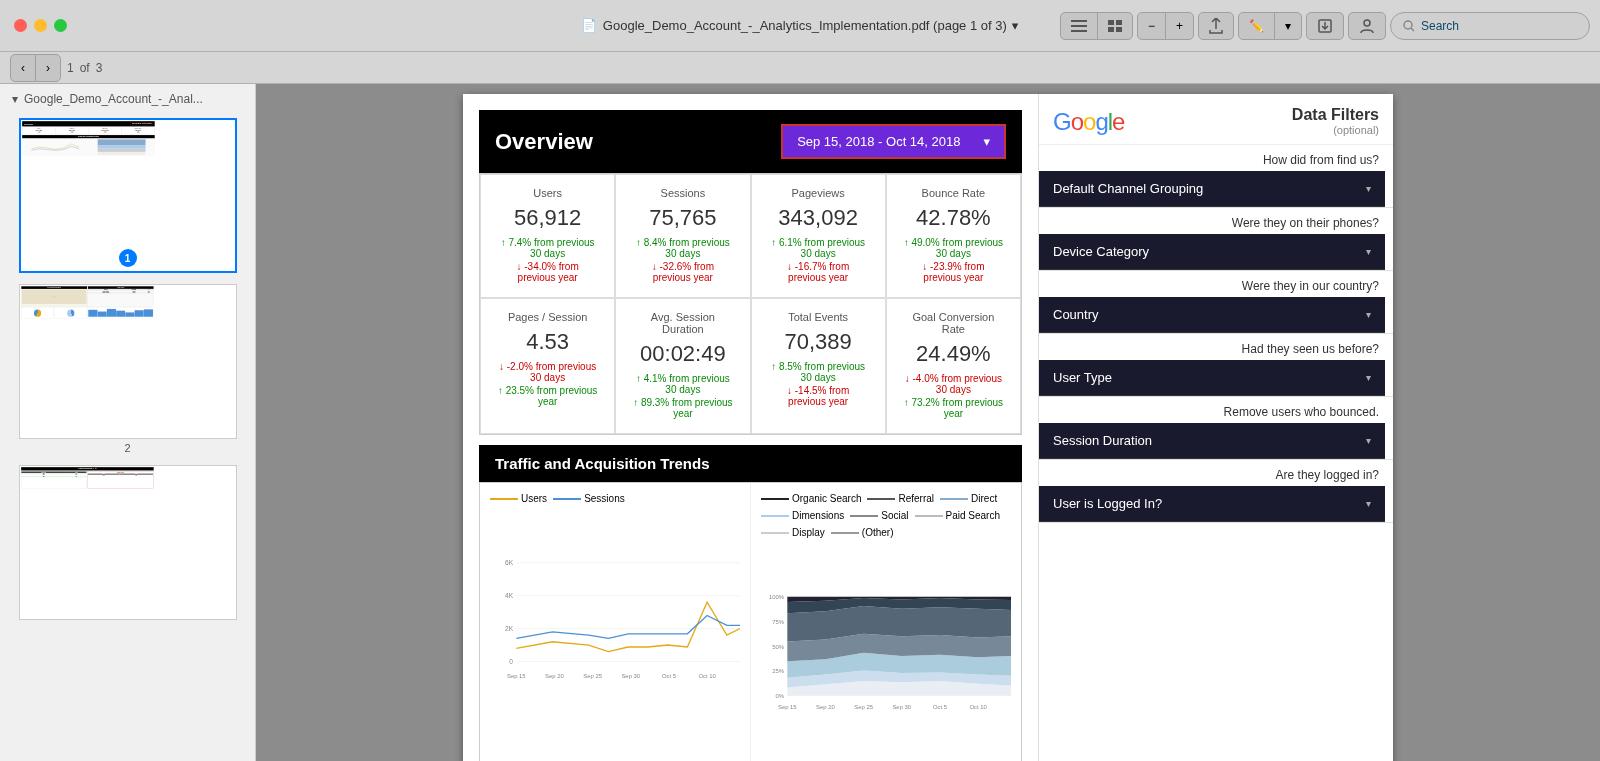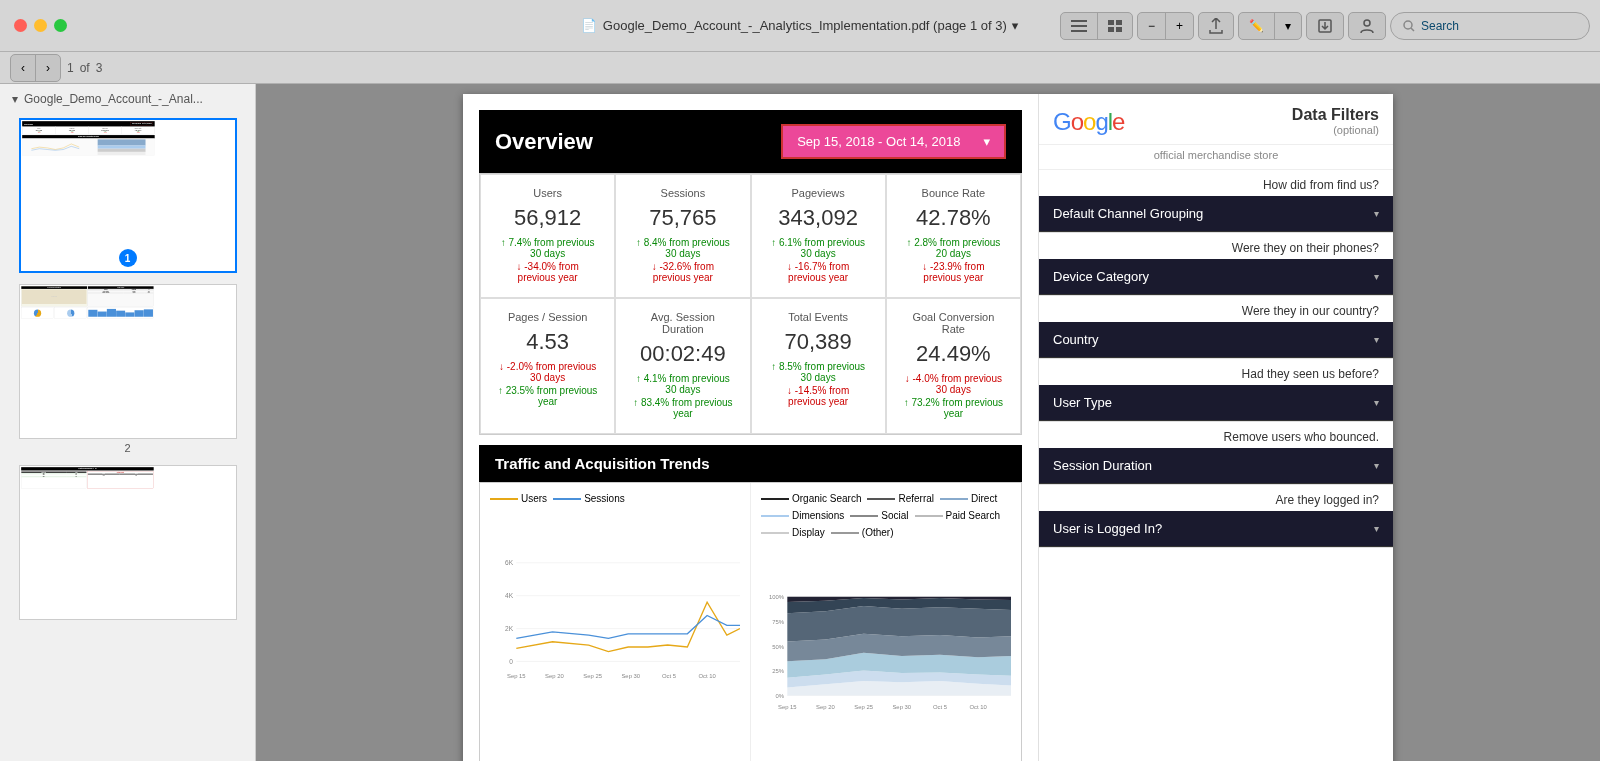--- a/index.html
+++ b/index.html
@@ -35,21 +35,21 @@
     .pdf-page { background: white; width: 930px; min-height: 680px; box-shadow: 0 2px 8px rgba(0,0,0,0.4); }
 
     
     .pdf-content { display: flex; height: 100%; }
     .pdf-main { flex: 1; padding: 16px; background: white; }
     .pdf-sidebar { width: 355px; background: white; border-left: 1px solid #e0e0e0; padding: 0; flex-shrink: 0; }
 
     
     .overview-header { background: black; color: white; padding: 14px 16px; display: flex; align-items: center; justify-content: space-between; }
     .overview-title { font-size: 22px; font-weight: bold; }
-    .date-range-box { background: #ec4899; border: 2px solid #cc3333; color: white; padding: 8px 14px; font-size: 13px; display: flex; align-items: center; gap: 23px; cursor: pointer; min-width: 220px; justify-content: space-between; }
+    .date-range-box { background: #6d28d9; border: 2px solid #cc3333; color: white; padding: 8px 14px; font-size: 13px; display: flex; align-items: center; gap: 23px; cursor: pointer; min-width: 220px; justify-content: space-between; }
 
     
     .stats-grid { display: grid; grid-template-columns: repeat(4, 1fr); border: 1px solid #ccc; margin-top: 0; }
     .stat-card { border: 1px solid #ddd; padding: 12px 16px; }
     .stat-label { font-size: 11px; color: #555; text-align: center; margin-bottom: 6px; }
     .stat-value { font-size: 22px; font-weight: 300; text-align: center; color: #333; margin-bottom: 6px; }
     .stat-delta { font-size: 10px; text-align: center; }
     .stat-delta .up { color: #0a8a0a; }
     .stat-delta .down { color: #cc0000; }
     .stat-delta div { margin: 2px 0; }
@@ -61,21 +61,21 @@
     .charts-row { display: flex; gap: 0; border: 1px solid #ccc; margin-top: 0; }
     .chart-panel { flex: 1; padding: 10px; min-height: 260px; border-right: 1px solid #eee; }
     .chart-panel:last-child { border-right: none; }
     .chart-legend { display: flex; flex-wrap: wrap; gap: 6px; margin-bottom: 8px; font-size: 10px; align-items: center; }
     .legend-item { display: flex; align-items: center; gap: 3px; }
     .legend-dot { width: 28px; height: 2px; }
     .chart-svg { width: 100%; height: 220px; }
     .google-header { display: flex; align-items: flex-end; justify-content: space-between; padding: 12px 14px 8px; border-bottom: 1px solid #eee; }
     .store-label { font-size: 11px; color: #888; text-align: center; padding: 4px 0 8px; border-bottom: 1px solid #eee; }
     .filter-question { font-size: 12px; color: #333; text-align: right; padding: 8px 14px 4px; }
-    .filter-dropdown { background: #1a1a2e; color: white; padding: 10px 14px; margin: 0 0 0 0; display: flex; align-items: center; justify-content: space-between; cursor: pointer; font-size: 13px; border-bottom: 1px solid #333; }
+    .filter-dropdown { background: #1a1a2e; color: white; padding: 10px 14px; margin: 0 8px 0 0; display: flex; align-items: center; justify-content: space-between; cursor: pointer; font-size: 13px; border-bottom: 1px solid #333; }
     .filter-dropdown .chevron { font-size: 10px; color: #aaa; }
     .filter-section { border-bottom: 1px solid #e0e0e0; }
   </style>
 </head>
 <body>
 
 <div class="window-chrome">
   <div class="traffic-lights">
     <div class="tl tl-close"></div>
     <div class="tl tl-min"></div>
@@ -365,39 +365,39 @@
               <div class="stat-value">343,092</div>
               <div class="stat-delta">
                 <div><span class="up">↑ 6.1% from previous 30 days</span></div>
                 <div><span class="down">↓ -16.7% from previous year</span></div>
               </div>
             </div>
             <div class="stat-card">
               <div class="stat-label">Bounce Rate</div>
               <div class="stat-value">42.78%</div>
               <div class="stat-delta">
-                <div><span class="up">↑ 2.8% from previous 20 days</span></div>
+                <div><span class="up">↑ 49.0% from previous 30 days</span></div>
                 <div><span class="down">↓ -23.9% from previous year</span></div>
               </div>
             </div>
 
             <div class="stat-card">
               <div class="stat-label">Pages / Session</div>
               <div class="stat-value">4.53</div>
               <div class="stat-delta">
                 <div><span class="down">↓ -2.0% from previous 30 days</span></div>
                 <div><span class="up">↑ 23.5% from previous year</span></div>
               </div>
             </div>
             <div class="stat-card">
               <div class="stat-label">Avg. Session Duration</div>
               <div class="stat-value">00:02:49</div>
               <div class="stat-delta">
                 <div><span class="up">↑ 4.1% from previous 30 days</span></div>
-                <div><span class="up">↑ 83.4% from previous year</span></div>
+                <div><span class="up">↑ 89.3% from previous year</span></div>
               </div>
             </div>
             <div class="stat-card">
               <div class="stat-label">Total Events</div>
               <div class="stat-value">70,389</div>
               <div class="stat-delta">
                 <div><span class="up">↑ 8.5% from previous 30 days</span></div>
                 <div><span class="down">↓ -14.5% from previous year</span></div>
               </div>
             </div>
@@ -527,21 +527,20 @@
 
           <div class="google-header">
             <div style="font-size:24px; font-weight:300; letter-spacing:-1px;">
               <span style="color:#4285f4;">G</span><span style="color:#ea4335;">o</span><span style="color:#fbbc05;">o</span><span style="color:#4285f4;">g</span><span style="color:#34a853;">l</span><span style="color:#ea4335;">e</span>
             </div>
             <div style="text-align:right;">
               <div style="font-size:16px; font-weight:bold; color:#333;">Data Filters</div>
               <div style="font-size:11px; color:#888;">(optional)</div>
             </div>
           </div>
-          <div class="store-label">official merchandise store</div>
 
           <div class="filter-section">
             <div class="filter-question">How did from find us?</div>
             <div class="filter-dropdown">
               <span>Default Channel Grouping</span>
               <span class="chevron">▾</span>
             </div>
           </div>
 
           <div class="filter-section">

